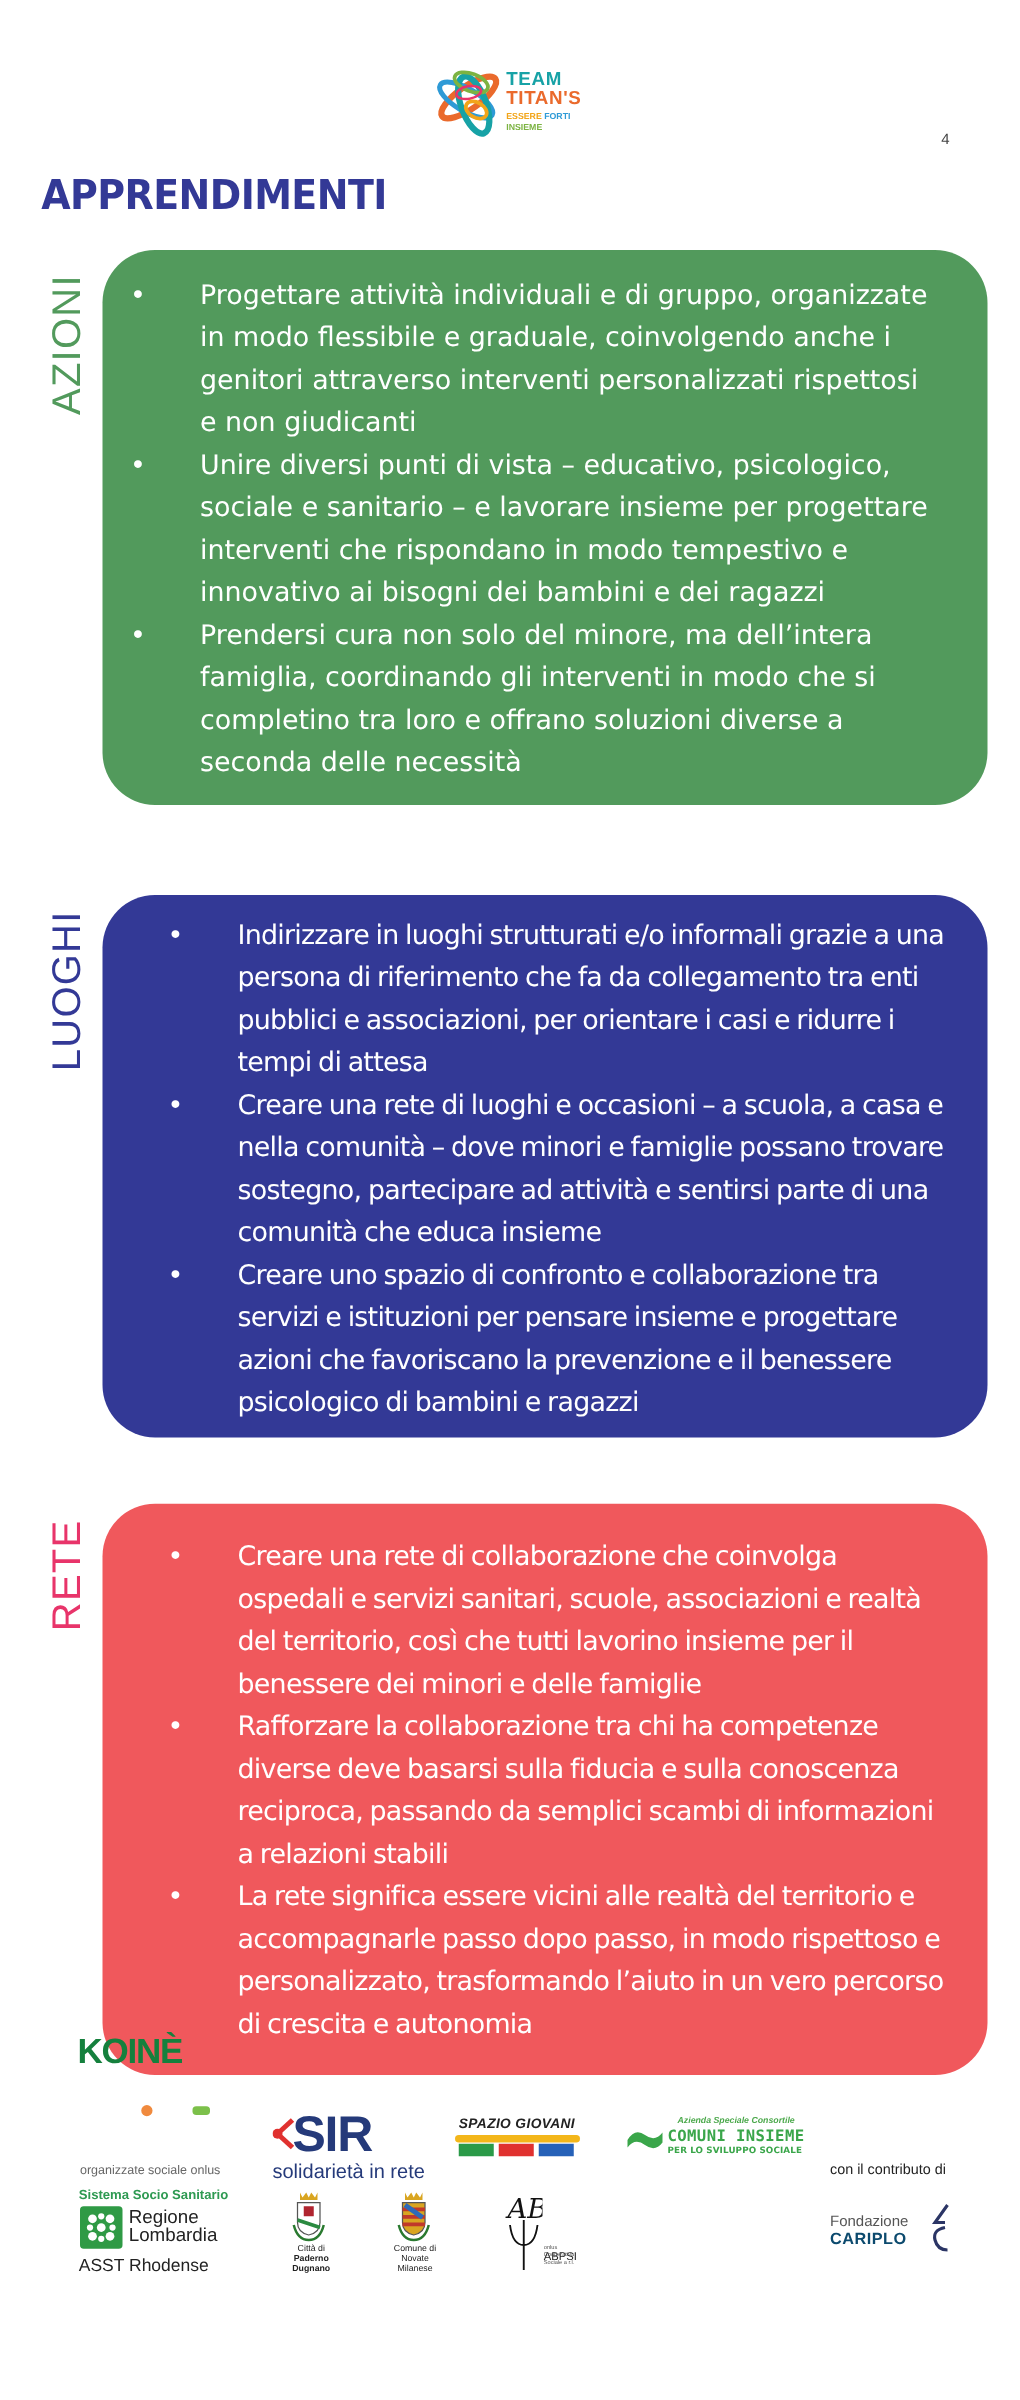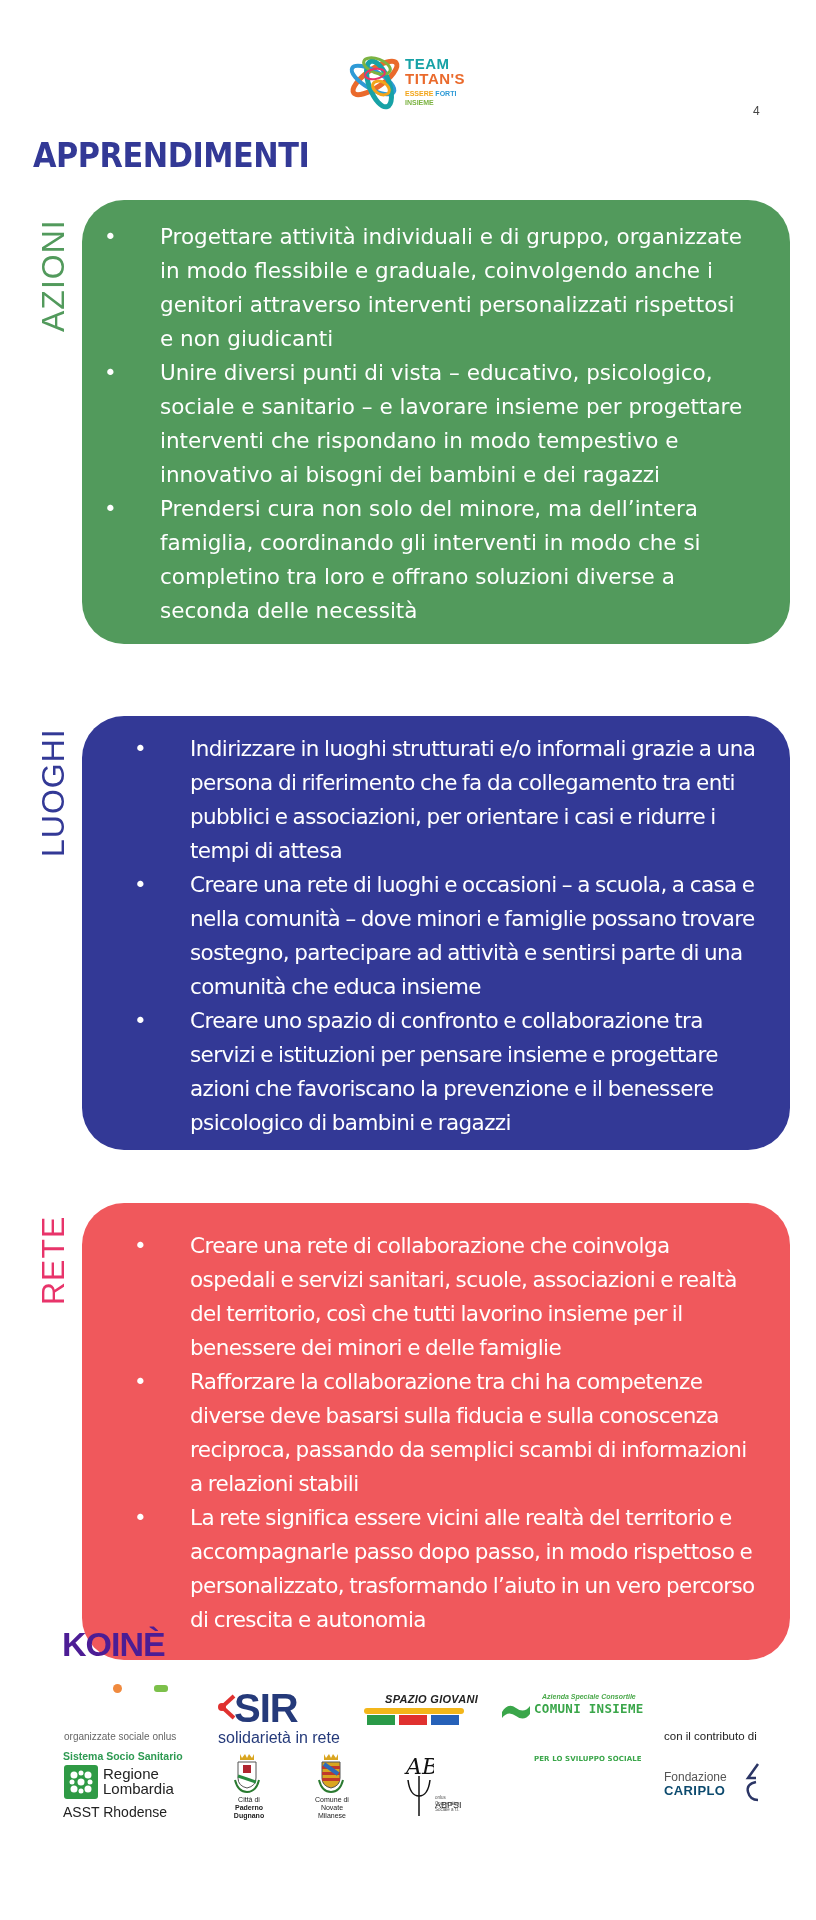--- a/index.html
+++ b/index.html
@@ -26,37 +26,37 @@
     .box li { position: relative; font-family: "DejaVu Sans", sans-serif; font-size: 21.5px; line-height: 34px; padding-left: 20px; transform-origin: left top; }
     .box li .bullet { position: absolute; left: 0; top: 0; }
     .box .para { display: block; margin-left: 36px; }
 
     #box-azioni { top: 200px; height: 444px; padding: 20px 40px 0 22px; }
     #box-luoghi { top: 716px; height: 434px; padding: 16px 30px 0 52px; }
     #box-rete { top: 1203px; height: 457px; padding: 26px 30px 0 52px; }
 
     .condensed { letter-spacing: -0.6px; word-spacing: -1px; }
     .lg { position: absolute; }
-    .koine-word { position: absolute; left: 62px; top: 1625px; font-family: "Liberation Sans", sans-serif; font-weight: 700; font-size: 34px; color: #4c1d95; letter-spacing: -1px; }
+    .koine-word { position: absolute; left: 62px; top: 1625px; font-family: "Liberation Sans", sans-serif; font-weight: 700; font-size: 28px; color: #15803d; letter-spacing: -1px; }
     .koine-sub { position: absolute; left: 64px; top: 1731px; font-family: "Liberation Sans", sans-serif; font-size: 10px; color: #666; }
     .koine-dot { position: absolute; left: 113px; top: 1684px; width: 9px; height: 9px; border-radius: 50%; background: #f08a3e; }
     .koine-bar { position: absolute; left: 154px; top: 1685px; width: 14px; height: 7px; border-radius: 3px; background: #7cc04a; }
 
     .sir-word { position: absolute; left: 234px; top: 1688px; font-family: "Liberation Sans", sans-serif; font-weight: 700; font-size: 40px; color: #253a7a; letter-spacing: -1px; line-height: 40px; }
     .sir-sub { position: absolute; left: 218px; top: 1729px; font-family: "Liberation Sans", sans-serif; font-size: 16px; color: #253a7a; }
 
-    .sg-word { position: absolute; left: 367px; top: 1693px; font-family: "Liberation Sans", sans-serif; font-weight: 700; font-style: italic; font-size: 11px; color: #222; letter-spacing: 0.3px; margin-left: 18px; }
+    .sg-word { position: absolute; left: 367px; top: 1693px; font-family: "Liberation Sans", sans-serif; font-weight: 700; font-style: italic; font-size: 11px; color: #222; letter-spacing: 0.3px; }
     .sg-stripe { position: absolute; left: 364px; top: 1708px; width: 100px; height: 6px; background: #f3b61a; border-radius: 3px; }
     .sg-b1 { position: absolute; left: 367px; top: 1715px; width: 28px; height: 10px; background: #2a9a48; }
     .sg-b2 { position: absolute; left: 399px; top: 1715px; width: 28px; height: 10px; background: #e0312f; }
     .sg-b3 { position: absolute; left: 431px; top: 1715px; width: 28px; height: 10px; background: #2661b8; }
 
     .ci-small { position: absolute; left: 542px; top: 1693px; font-family: "Liberation Sans", sans-serif; font-style: italic; font-weight: 700; font-size: 7px; color: #4aa84a; }
     .ci-big { position: absolute; left: 534px; top: 1701px; font-family: "DejaVu Sans Mono", monospace; font-weight: 700; font-size: 12.5px; color: #3aa64a; letter-spacing: 0.3px; }
-    .ci-sub { position: absolute; left: 534px; top: 1716px; font-family: "DejaVu Sans", sans-serif; font-weight: 700; font-size: 7px; color: #3aa64a; letter-spacing: 0.1px; margin-top: 39px; }
+    .ci-sub { position: absolute; left: 534px; top: 1716px; font-family: "DejaVu Sans", sans-serif; font-weight: 700; font-size: 7px; color: #3aa64a; letter-spacing: 0.1px; }
 
     .contrib { position: absolute; left: 664px; top: 1730px; font-family: "Liberation Sans", sans-serif; font-size: 11.5px; color: #222; }
 
     .rl-top { position: absolute; left: 63px; top: 1750px; font-family: "Liberation Sans", sans-serif; font-weight: 700; font-size: 10.5px; color: #2e9a52; }
     .rl-square { position: absolute; left: 64px; top: 1765px; width: 34px; height: 34px; background: #2f9a45; border-radius: 3px; }
     .rl-name { position: absolute; left: 103px; top: 1766px; font-family: "Liberation Sans", sans-serif; font-size: 15px; line-height: 15px; color: #222; }
     .rl-asst { position: absolute; left: 63px; top: 1804px; font-family: "Liberation Sans", sans-serif; font-size: 14px; color: #222; }
 
     .crest { position: absolute; }
     .crest-cap { position: absolute; font-family: "Liberation Sans", sans-serif; font-size: 7px; line-height: 8px; text-align: center; color: #222; }

